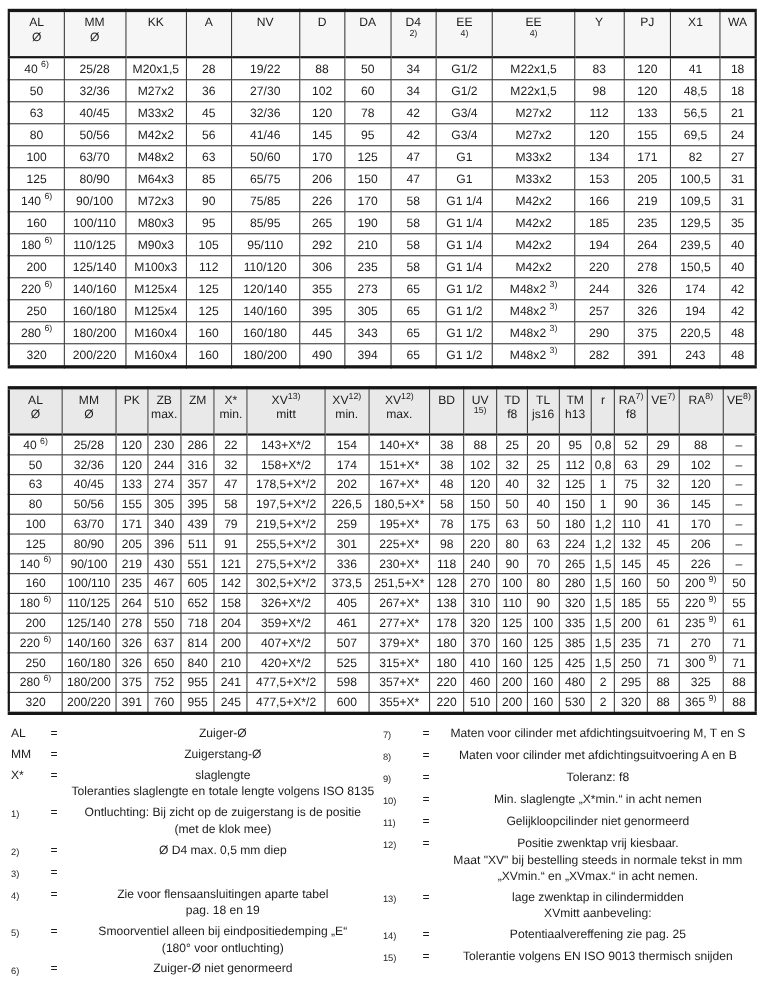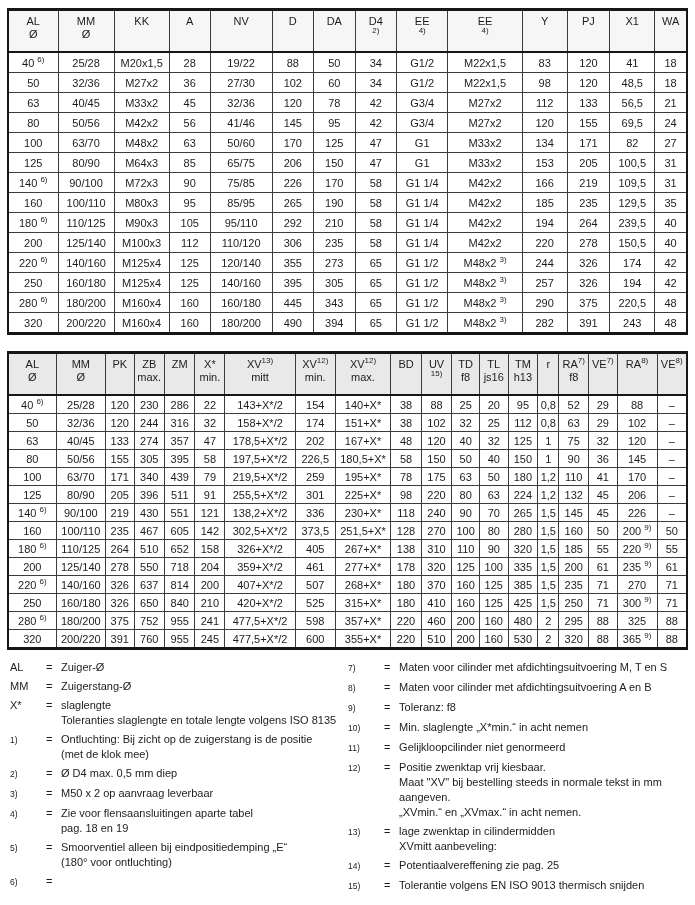--- a/index.html
+++ b/index.html
@@ -32,21 +32,21 @@
   .hl1,.hl2{line-height:13px;text-align:center;}
   sup{font-size:8px;line-height:0;}
   .legend{display:flex;margin-top:10px;font-size:11px;}
   .legend-col{box-sizing:border-box;}
   .legend-col.left{width:49.5%;padding-left:3px;}
   .legend-col.right{width:50.5%;padding-left:4px;}
   .fn-item{display:flex;align-items:flex-start;margin-bottom:4px;}
   .fn-label{width:36px;flex:none;line-height:15px;}
   .fn-label.suplbl{font-size:8.5px;padding-top:1px;line-height:15px;}
   .fn-eq{width:15px;flex:none;line-height:15px;}
-  .fn-lines{flex:1;}
+  .fn-lines{flex:1;text-align:center;}
   .fn-lines div{line-height:15px;}
 </style>
 </head>
 <body>
 
 <div class="page">
 
   <table class="spec-table t1" id="table1">
     <colgroup>
         <col style="width: 7.6%;">
@@ -565,21 +565,21 @@
           <td>206</td>
           <td>–</td>
         </tr>
         <tr>
           <td>140 <sup>6)</sup></td>
           <td>90/100</td>
           <td>219</td>
           <td>430</td>
           <td>551</td>
           <td>121</td>
-          <td>138,2+X*/2</td>
+          <td>275,5+X*/2</td>
           <td>336</td>
           <td>230+X*</td>
           <td>118</td>
           <td>240</td>
           <td>90</td>
           <td>70</td>
           <td>265</td>
           <td>1,5</td>
           <td>145</td>
           <td>45</td>
@@ -651,21 +651,21 @@
         </tr>
         <tr>
           <td>220 <sup>6)</sup></td>
           <td>140/160</td>
           <td>326</td>
           <td>637</td>
           <td>814</td>
           <td>200</td>
           <td>407+X*/2</td>
           <td>507</td>
-          <td>268+X*</td>
+          <td>379+X*</td>
           <td>180</td>
           <td>370</td>
           <td>160</td>
           <td>125</td>
           <td>385</td>
           <td>1,5</td>
           <td>235</td>
           <td>71</td>
           <td>270</td>
           <td>71</td>
@@ -771,43 +771,43 @@
         <div class="fn-item">
           <span class="fn-label suplbl">2)</span>
           <span class="fn-eq">=</span>
           <div class="fn-lines">
             <div>Ø D4 max. 0,5 mm diep</div>
           </div>
         </div>
         <div class="fn-item">
           <span class="fn-label suplbl">3)</span>
           <span class="fn-eq">=</span>
-          <div class="fn-lines">
-            <div>M50 x 2 op aanvraag leverbaar</div>
-          </div>
         </div>
         <div class="fn-item">
           <span class="fn-label suplbl">4)</span>
           <span class="fn-eq">=</span>
           <div class="fn-lines">
             <div>Zie voor flensaansluitingen aparte tabel</div>
             <div>pag. 18 en 19</div>
           </div>
         </div>
         <div class="fn-item">
           <span class="fn-label suplbl">5)</span>
           <span class="fn-eq">=</span>
           <div class="fn-lines">
             <div>Smoorventiel alleen bij eindpositiedemping „E“</div>
             <div>(180° voor ontluchting)</div>
           </div>
         </div>
         <div class="fn-item">
           <span class="fn-label suplbl">6)</span>
           <span class="fn-eq">=</span>
+          <div class="fn-lines">
+            <div>Zuiger-Ø niet genormeerd</div>
+          </div>
         </div>
       </div>
     <div class="legend-col right" id="legend-right">
         <div class="fn-item">
           <span class="fn-label suplbl">7)</span>
           <span class="fn-eq">=</span>
           <div class="fn-lines">
             <div>Maten voor cilinder met afdichtingsuitvoering M, T en S</div>
           </div>
         </div>
@@ -838,21 +838,20 @@
           <div class="fn-lines">
             <div>Gelijkloopcilinder niet genormeerd</div>
           </div>
         </div>
         <div class="fn-item">
           <span class="fn-label suplbl">12)</span>
           <span class="fn-eq">=</span>
           <div class="fn-lines">
             <div>Positie zwenktap vrij kiesbaar.</div>
             <div>Maat "XV" bij bestelling steeds in normale tekst in mm</div>
-            <div>aangeven.</div>
             <div>„XVmin.“ en „XVmax.“ in acht nemen.</div>
           </div>
         </div>
         <div class="fn-item">
           <span class="fn-label suplbl">13)</span>
           <span class="fn-eq">=</span>
           <div class="fn-lines">
             <div>lage zwenktap in cilindermidden</div>
             <div>XVmitt aanbeveling:</div>
           </div>

